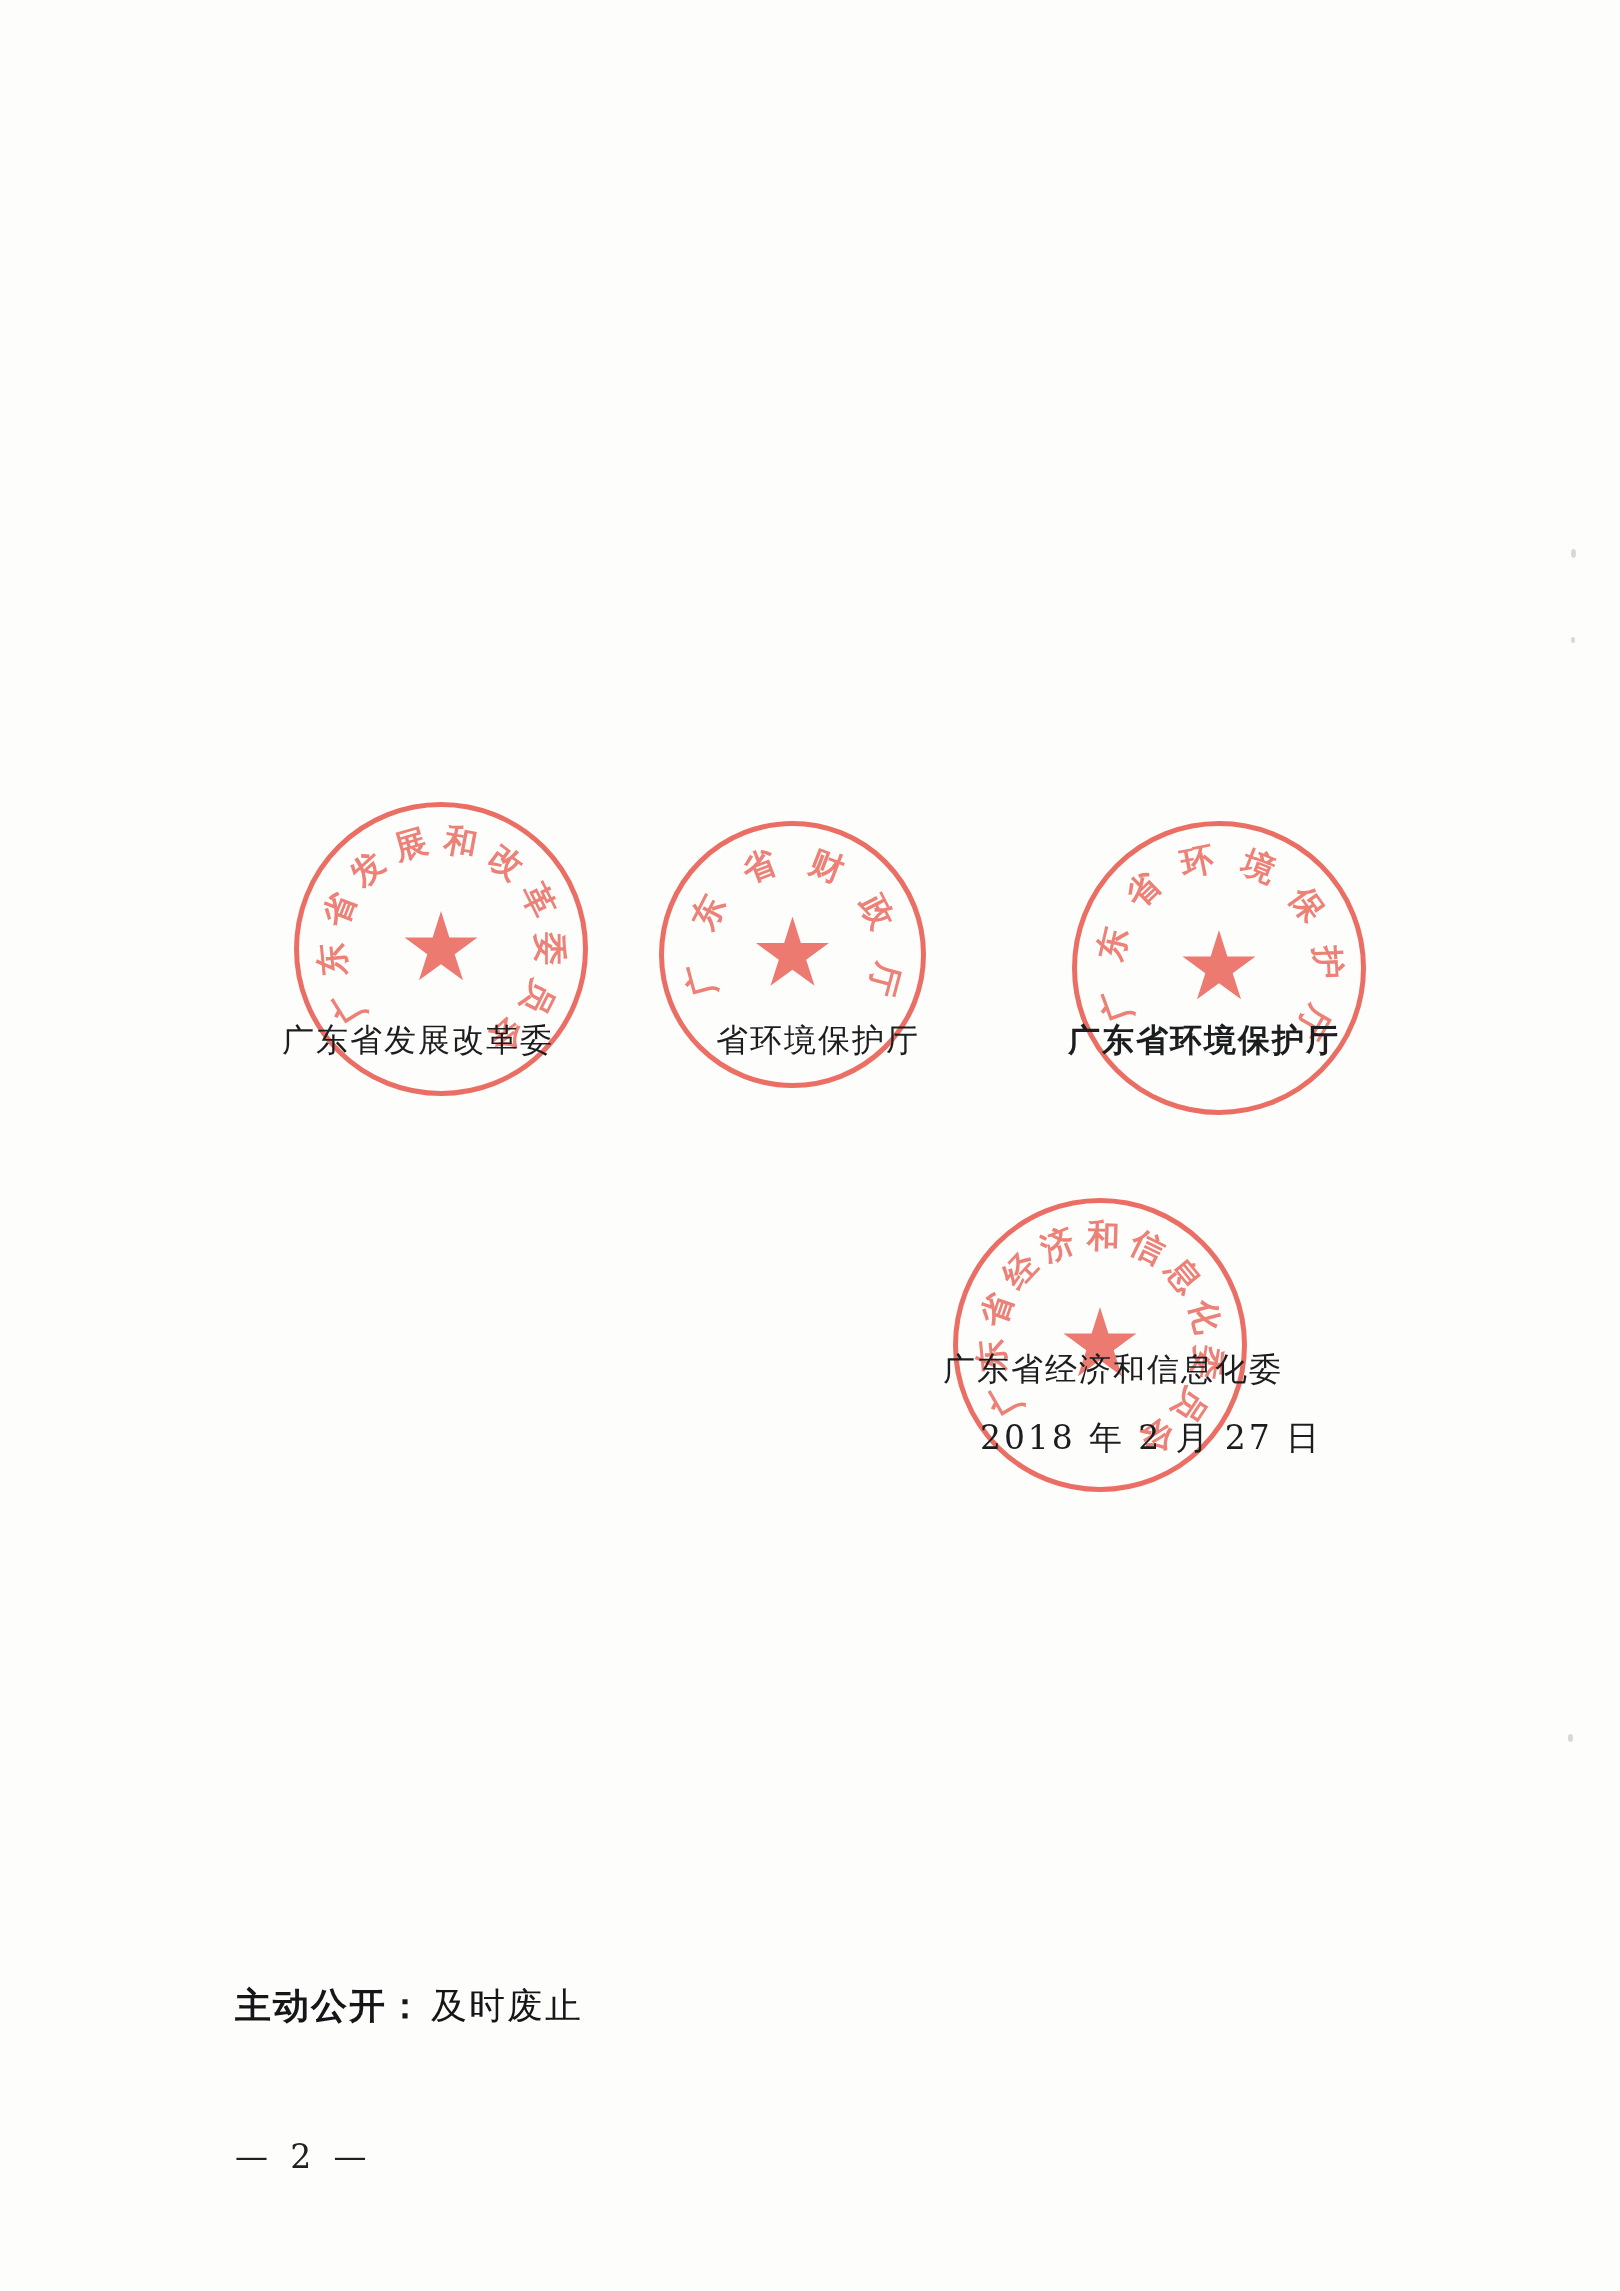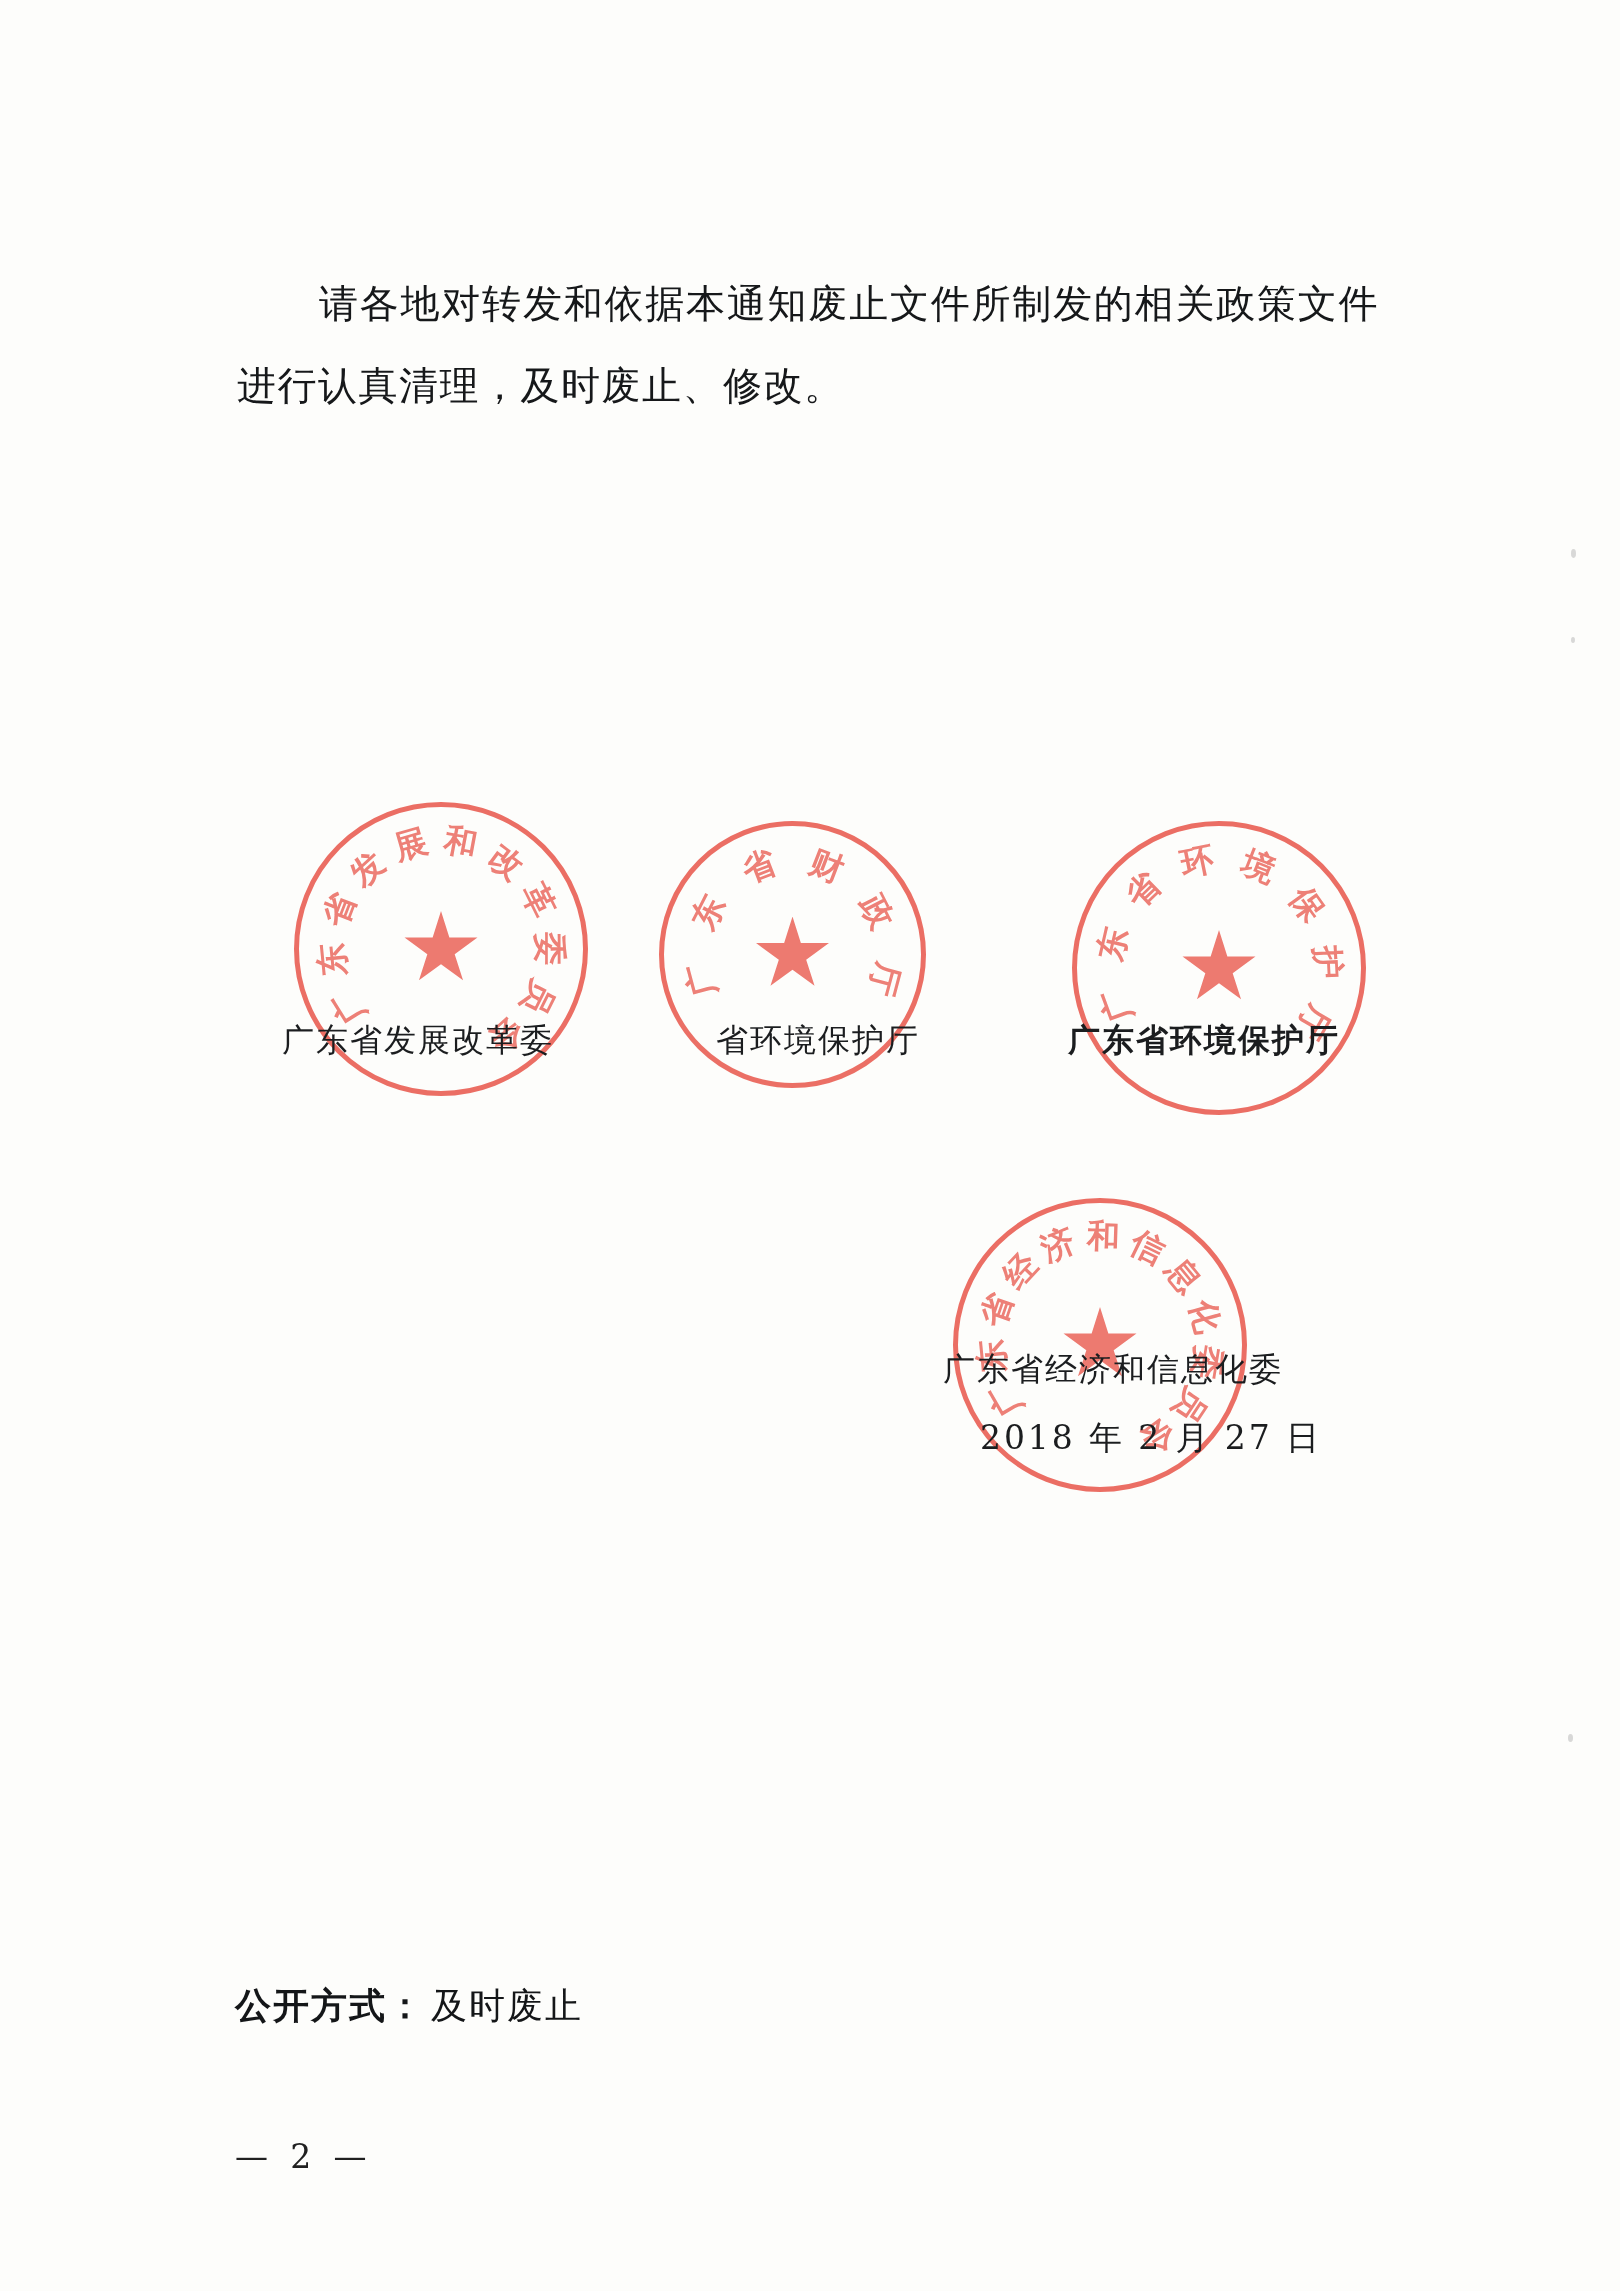--- a/index.html
+++ b/index.html
@@ -134,21 +134,20 @@
     border-radius: 50%;
     opacity: 0.55;
   }
 </style>
 </head>
 <body>
 
 <div class="page">
 
   <div class="doc-body">
-    <p class="para indent">请各地对转发和依据本通知废止文件所制发的相关政策文件进行认真清理，及时废止、修改。</p>
   </div>
 
   <div class="seal-layer">
     <div class="seal" id="seal-fgw">
       <div class="ring-text">
           <span style="transform: rotate(148deg) translate(114px) rotate(90deg) translate(-16.7px, -16.7px);">广</span>
           <span style="transform: rotate(174.5deg) translate(114px) rotate(90deg) translate(-16.7px, -16.7px);">东</span>
           <span style="transform: rotate(201deg) translate(114px) rotate(90deg) translate(-16.7px, -16.7px);">省</span>
           <span style="transform: rotate(227.5deg) translate(114px) rotate(90deg) translate(-16.7px, -16.7px);">发</span>
           <span style="transform: rotate(254deg) translate(114px) rotate(90deg) translate(-16.7px, -16.7px);">展</span>
@@ -204,21 +203,21 @@
     </div>
   </div>
 
   <div class="sign-line" id="sign-fgw">广东省发展改革委</div>
   <div class="sign-line" id="sign-czt">省环境保护厅</div>
   <div class="sign-line" id="sign-hbt">广东省环境保护厅</div>
   <div class="sign-line" id="sign-jxw">广东省经济和信息化委</div>
   <div class="sign-line" id="sign-date">2018 年 2 月 27 日</div>
 
   <div class="disclosure">
-    <span class="label">公开方式：</span><span class="value">及时废止</span>
+    <span class="label">主动公开：</span><span class="value">及时废止</span>
   </div>
 
   <div class="page-number">— 2 —</div>
 
   <div class="speck" style="left:1571px; top:549px; width:4.9px; height:8.8px;"></div>
   <div class="speck" style="left:1571px; top:637px; width:3.9px; height:5.9px;"></div>
   <div class="speck" style="left:1568px; top:1734px; width:4.9px; height:7.8px;"></div>
 
 </div>
 

